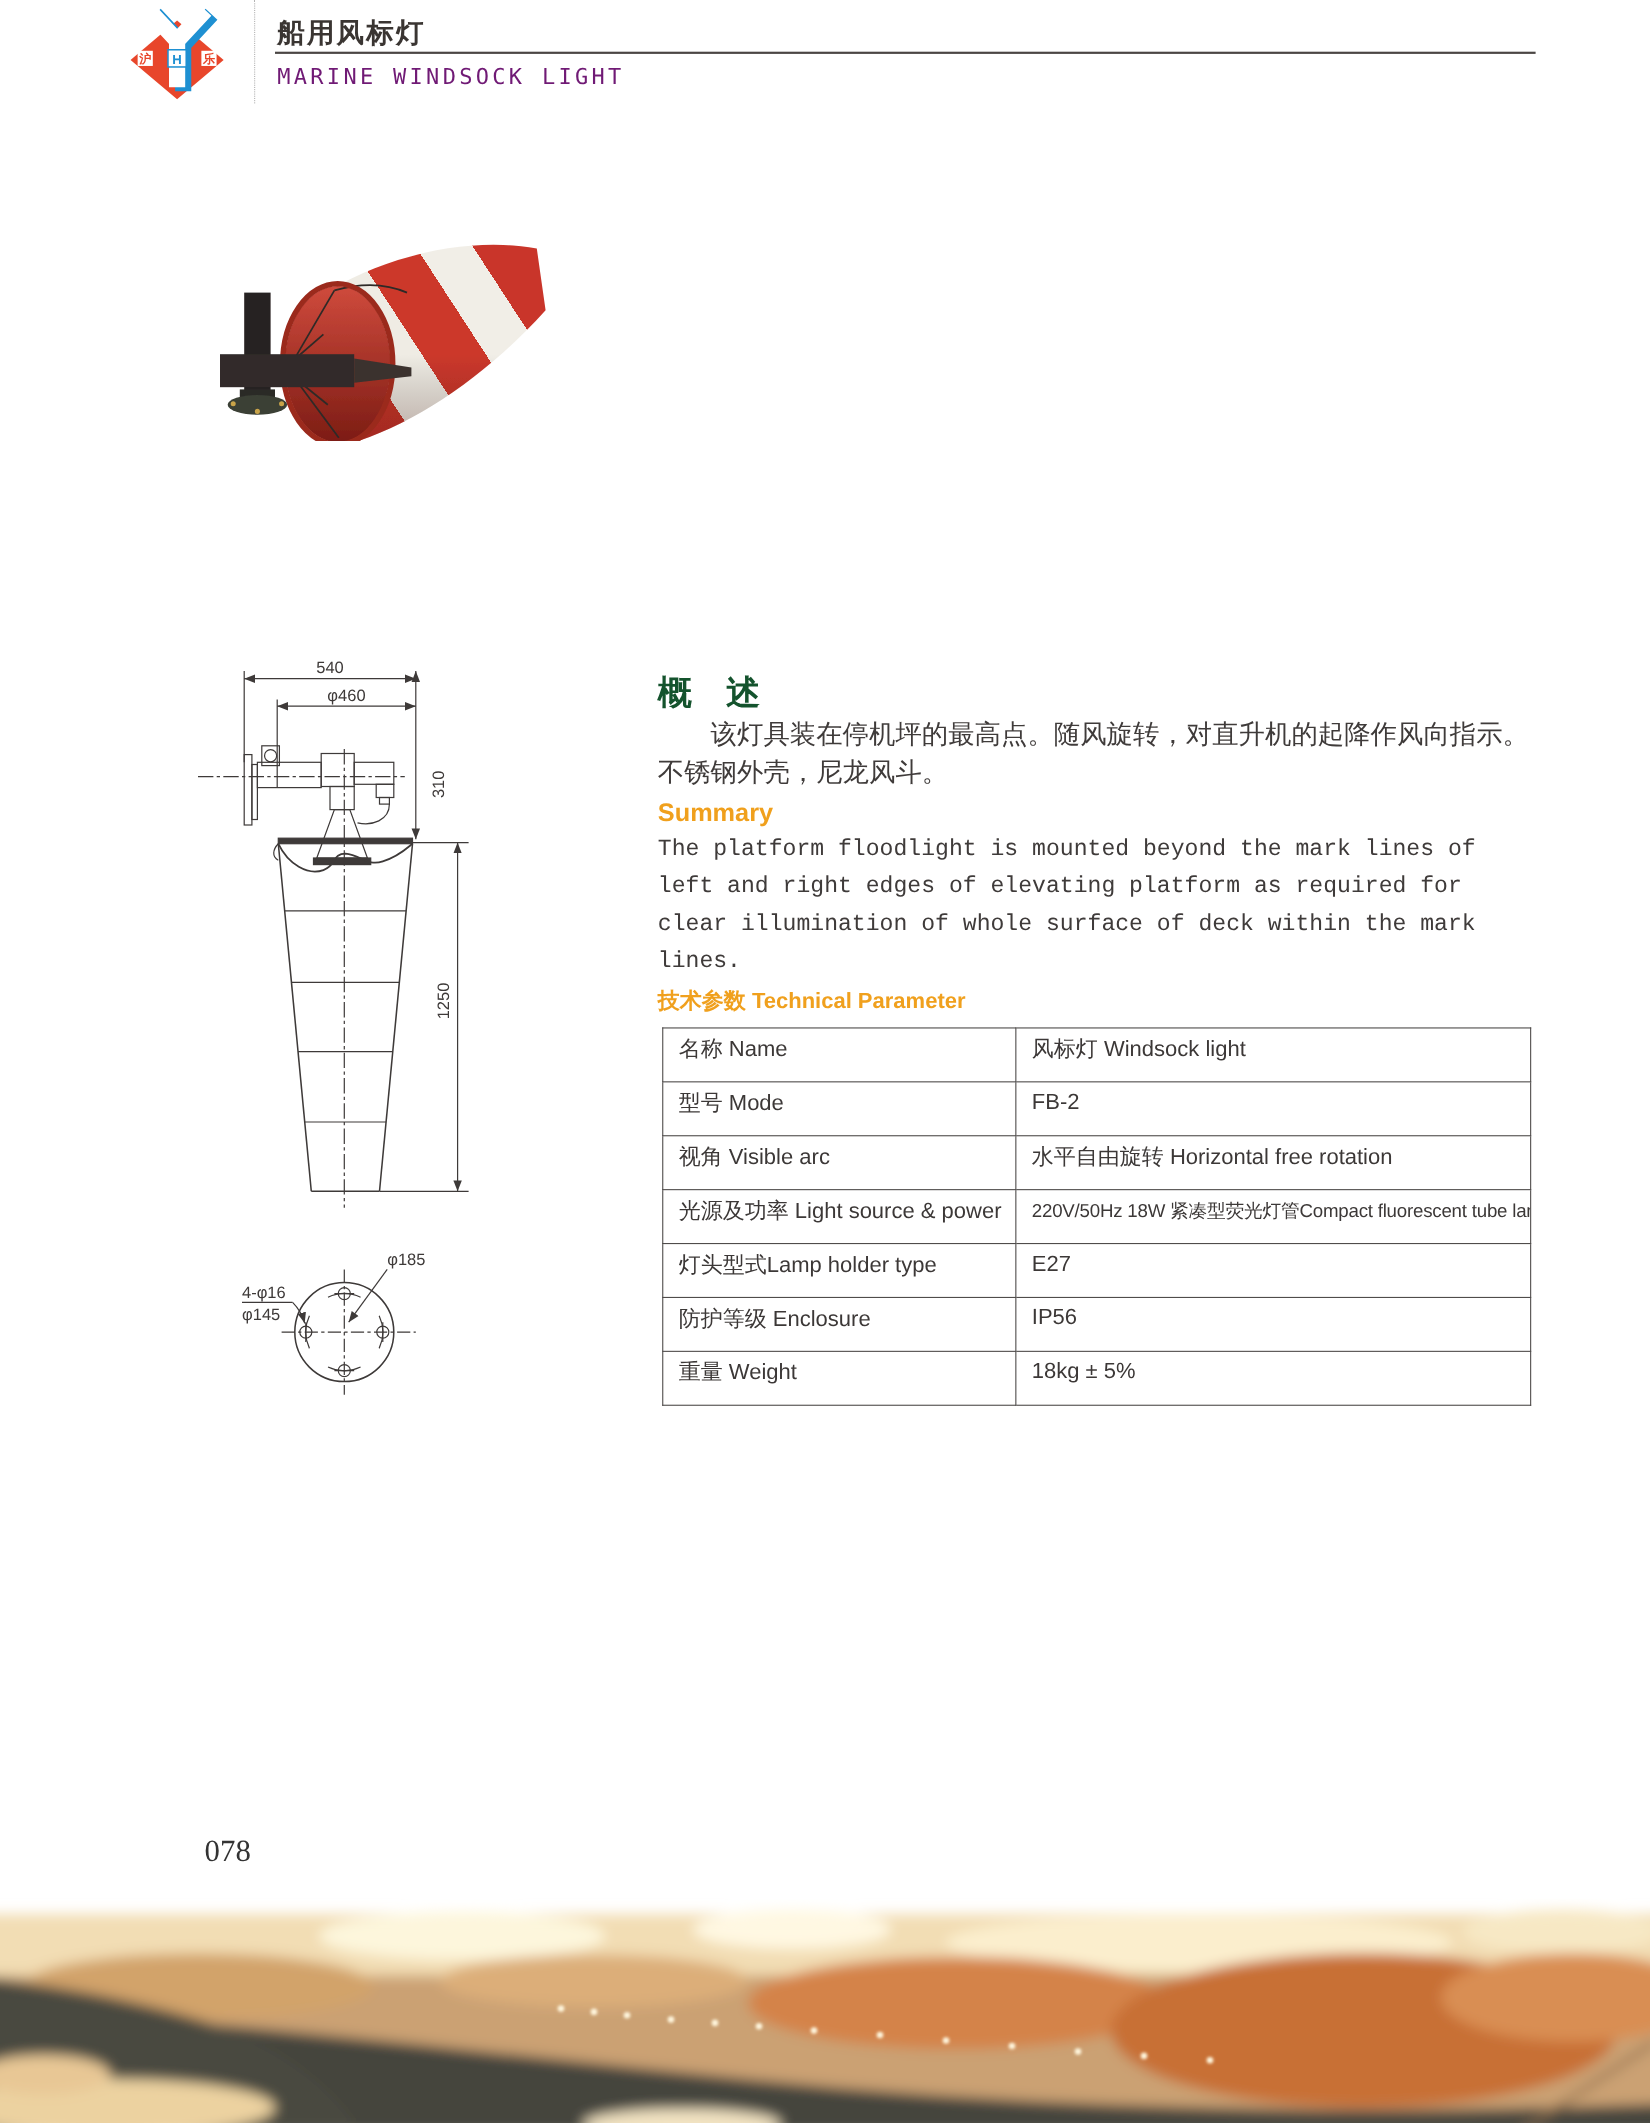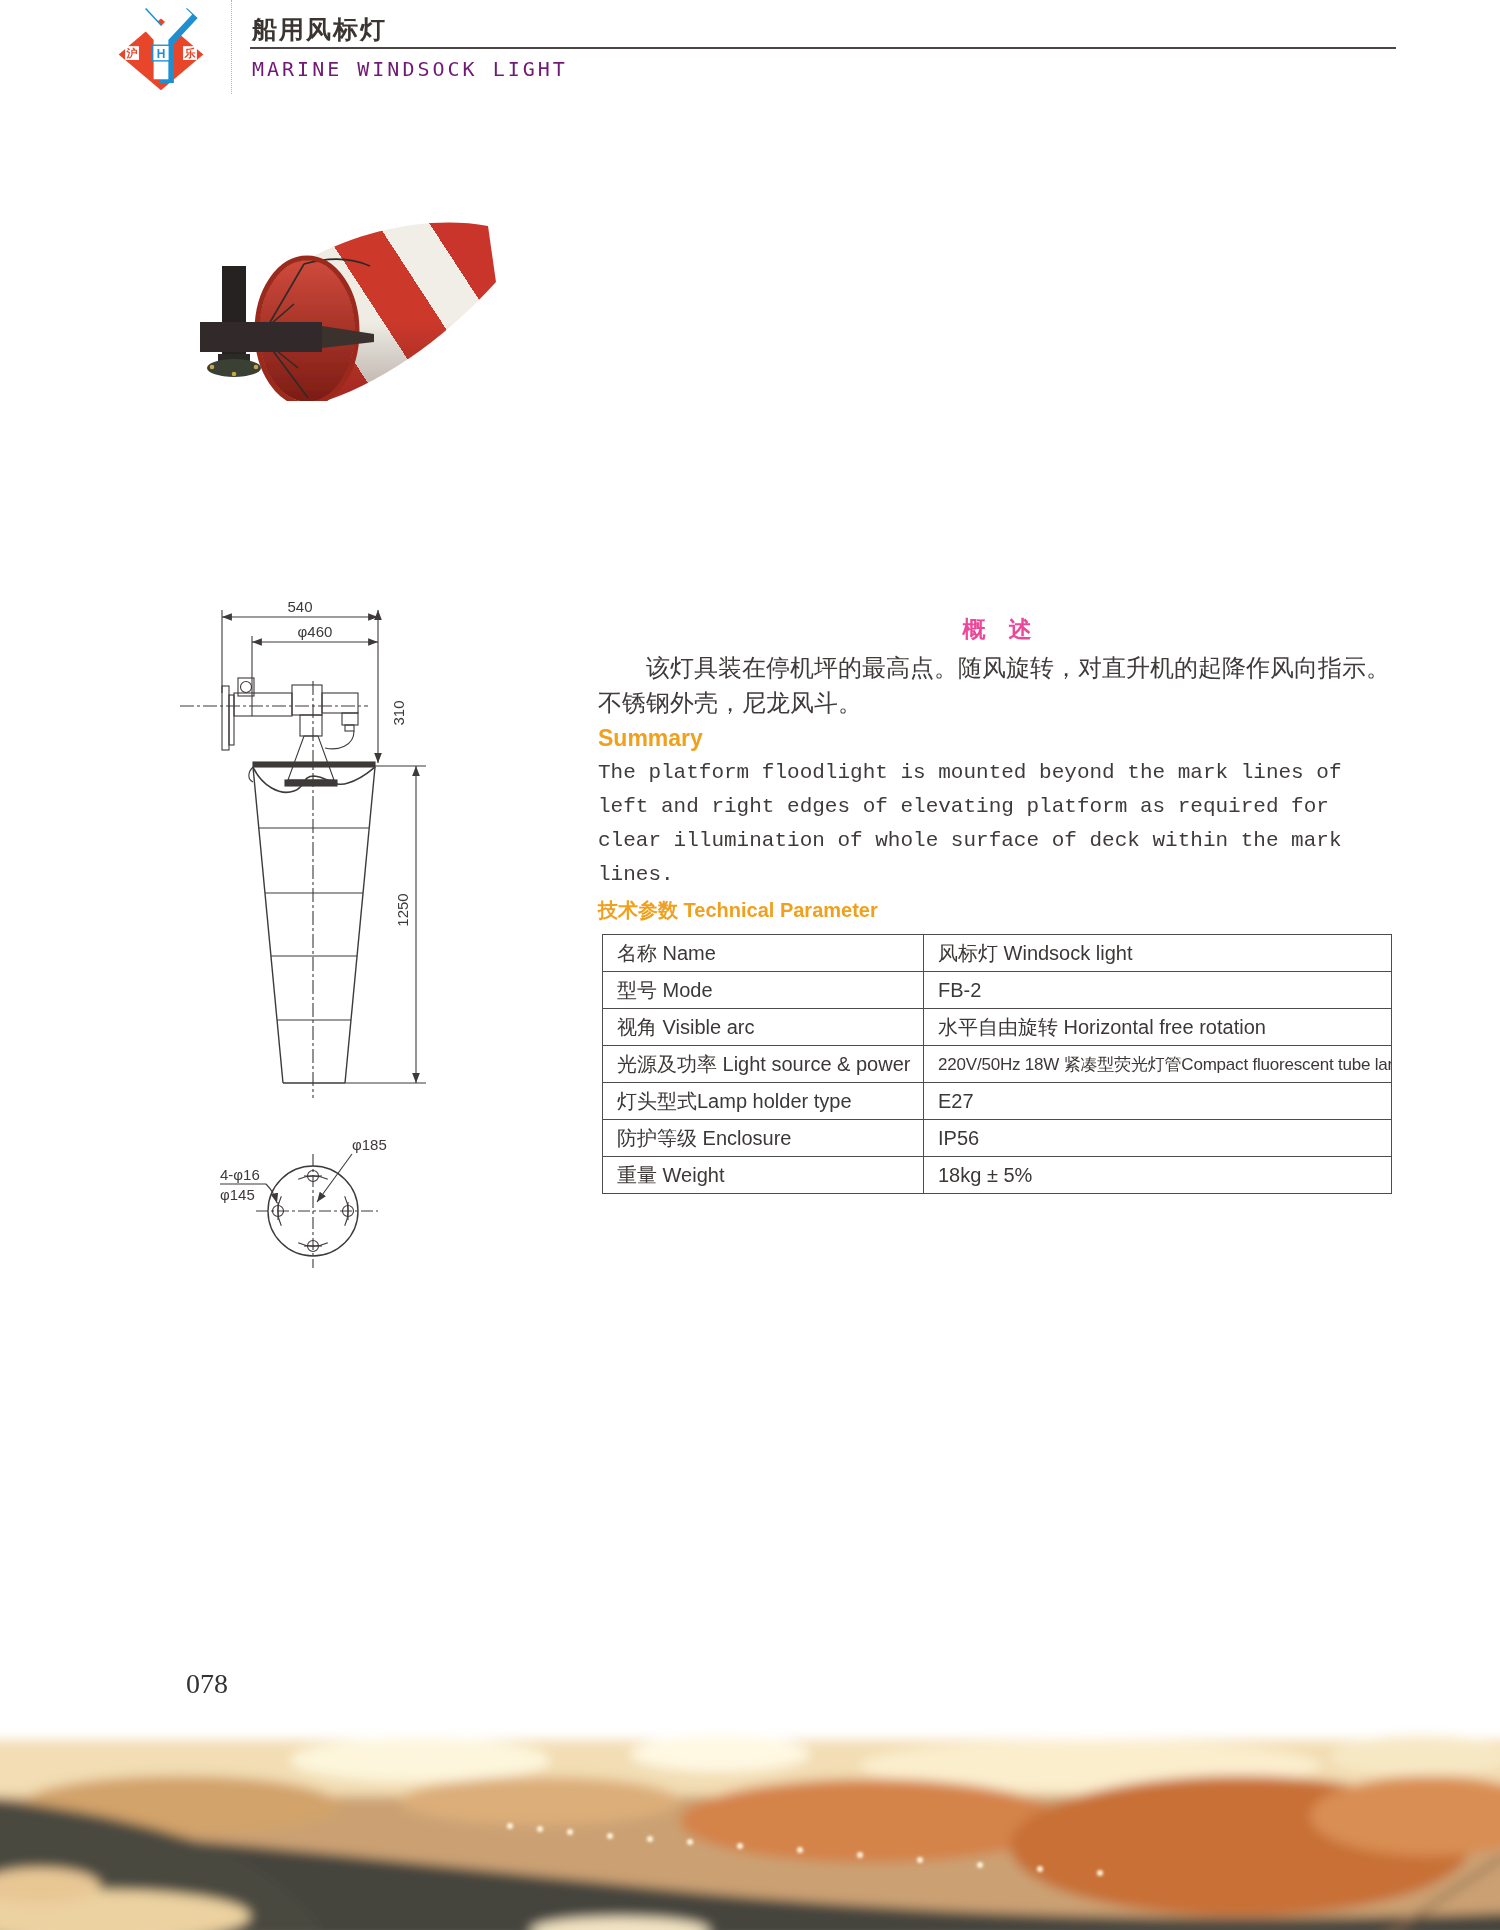--- a/index.html
+++ b/index.html
@@ -14,28 +14,28 @@
   .hdr-rule{position:absolute;left:250px;top:47px;width:1146px;height:2px;background:#4b4644;}
   .hdr-title-en{position:absolute;left:252px;top:57px;font-family:"DejaVu Sans Mono","Liberation Mono",monospace;
                 font-size:20px;color:#701a75;letter-spacing:3px;}
 
   
   .photo-wrap{position:absolute;left:142px;top:186px;width:360px;height:215px;}
   .drawing-wrap{position:absolute;left:168px;top:598px;width:270px;height:720px;}
 
   
   .col{position:absolute;left:598px;top:615px;width:798px;}
-  .h-orange{color:#ec4899;font-size:23px;font-weight:bold;line-height:29px;margin:0 0 6px 0;text-align:center;}
+  .h-orange{color:#14532d;font-size:31px;font-weight:bold;line-height:29px;margin:0 0 6px 0;}
   .p-zh{font-size:24px;line-height:35px;margin:0 0 3px 0;text-indent:2em;color:#3f3b3a;}
   .h-sum{color:#F0A01D;font-size:23px;font-weight:bold;line-height:30px;margin:2px 0 3px 0;}
   .p-en{font-size:21px;line-height:34px;margin:0 0 3px 0;color:#3f3b3a;font-family:Liberation Mono, monospace;}
   .h-tech{color:#F0A01D;font-size:20px;font-weight:bold;line-height:30px;margin:3px 0 9px 0;}
 
   table.params{border-collapse:collapse;margin-left:4px;width:790px;table-layout:fixed;}
-  table.params td{border:1px solid #4f4c4b;height:36px;padding:0 0 0 14px;font-size:20px;
+  table.params td{border:1px solid #4f4c4b;height:36px;padding:0 0 12px 14px;font-size:20px;
                   color:#3c3837;vertical-align:middle;white-space:nowrap;overflow:hidden;}
   table.params td.c1{width:306px;}
   table.params td.val-condensed{font-size:17px;letter-spacing:-0.2px;}
 
   
   .page-num{position:absolute;left:186px;top:1668px;font-family:"Liberation Serif",serif;
             font-size:28px;color:#333;}
   .bottom-photo{position:absolute;left:0;top:1726px;width:1500px;height:204px;}
 
   svg text{font-family:"Liberation Sans",sans-serif;}

